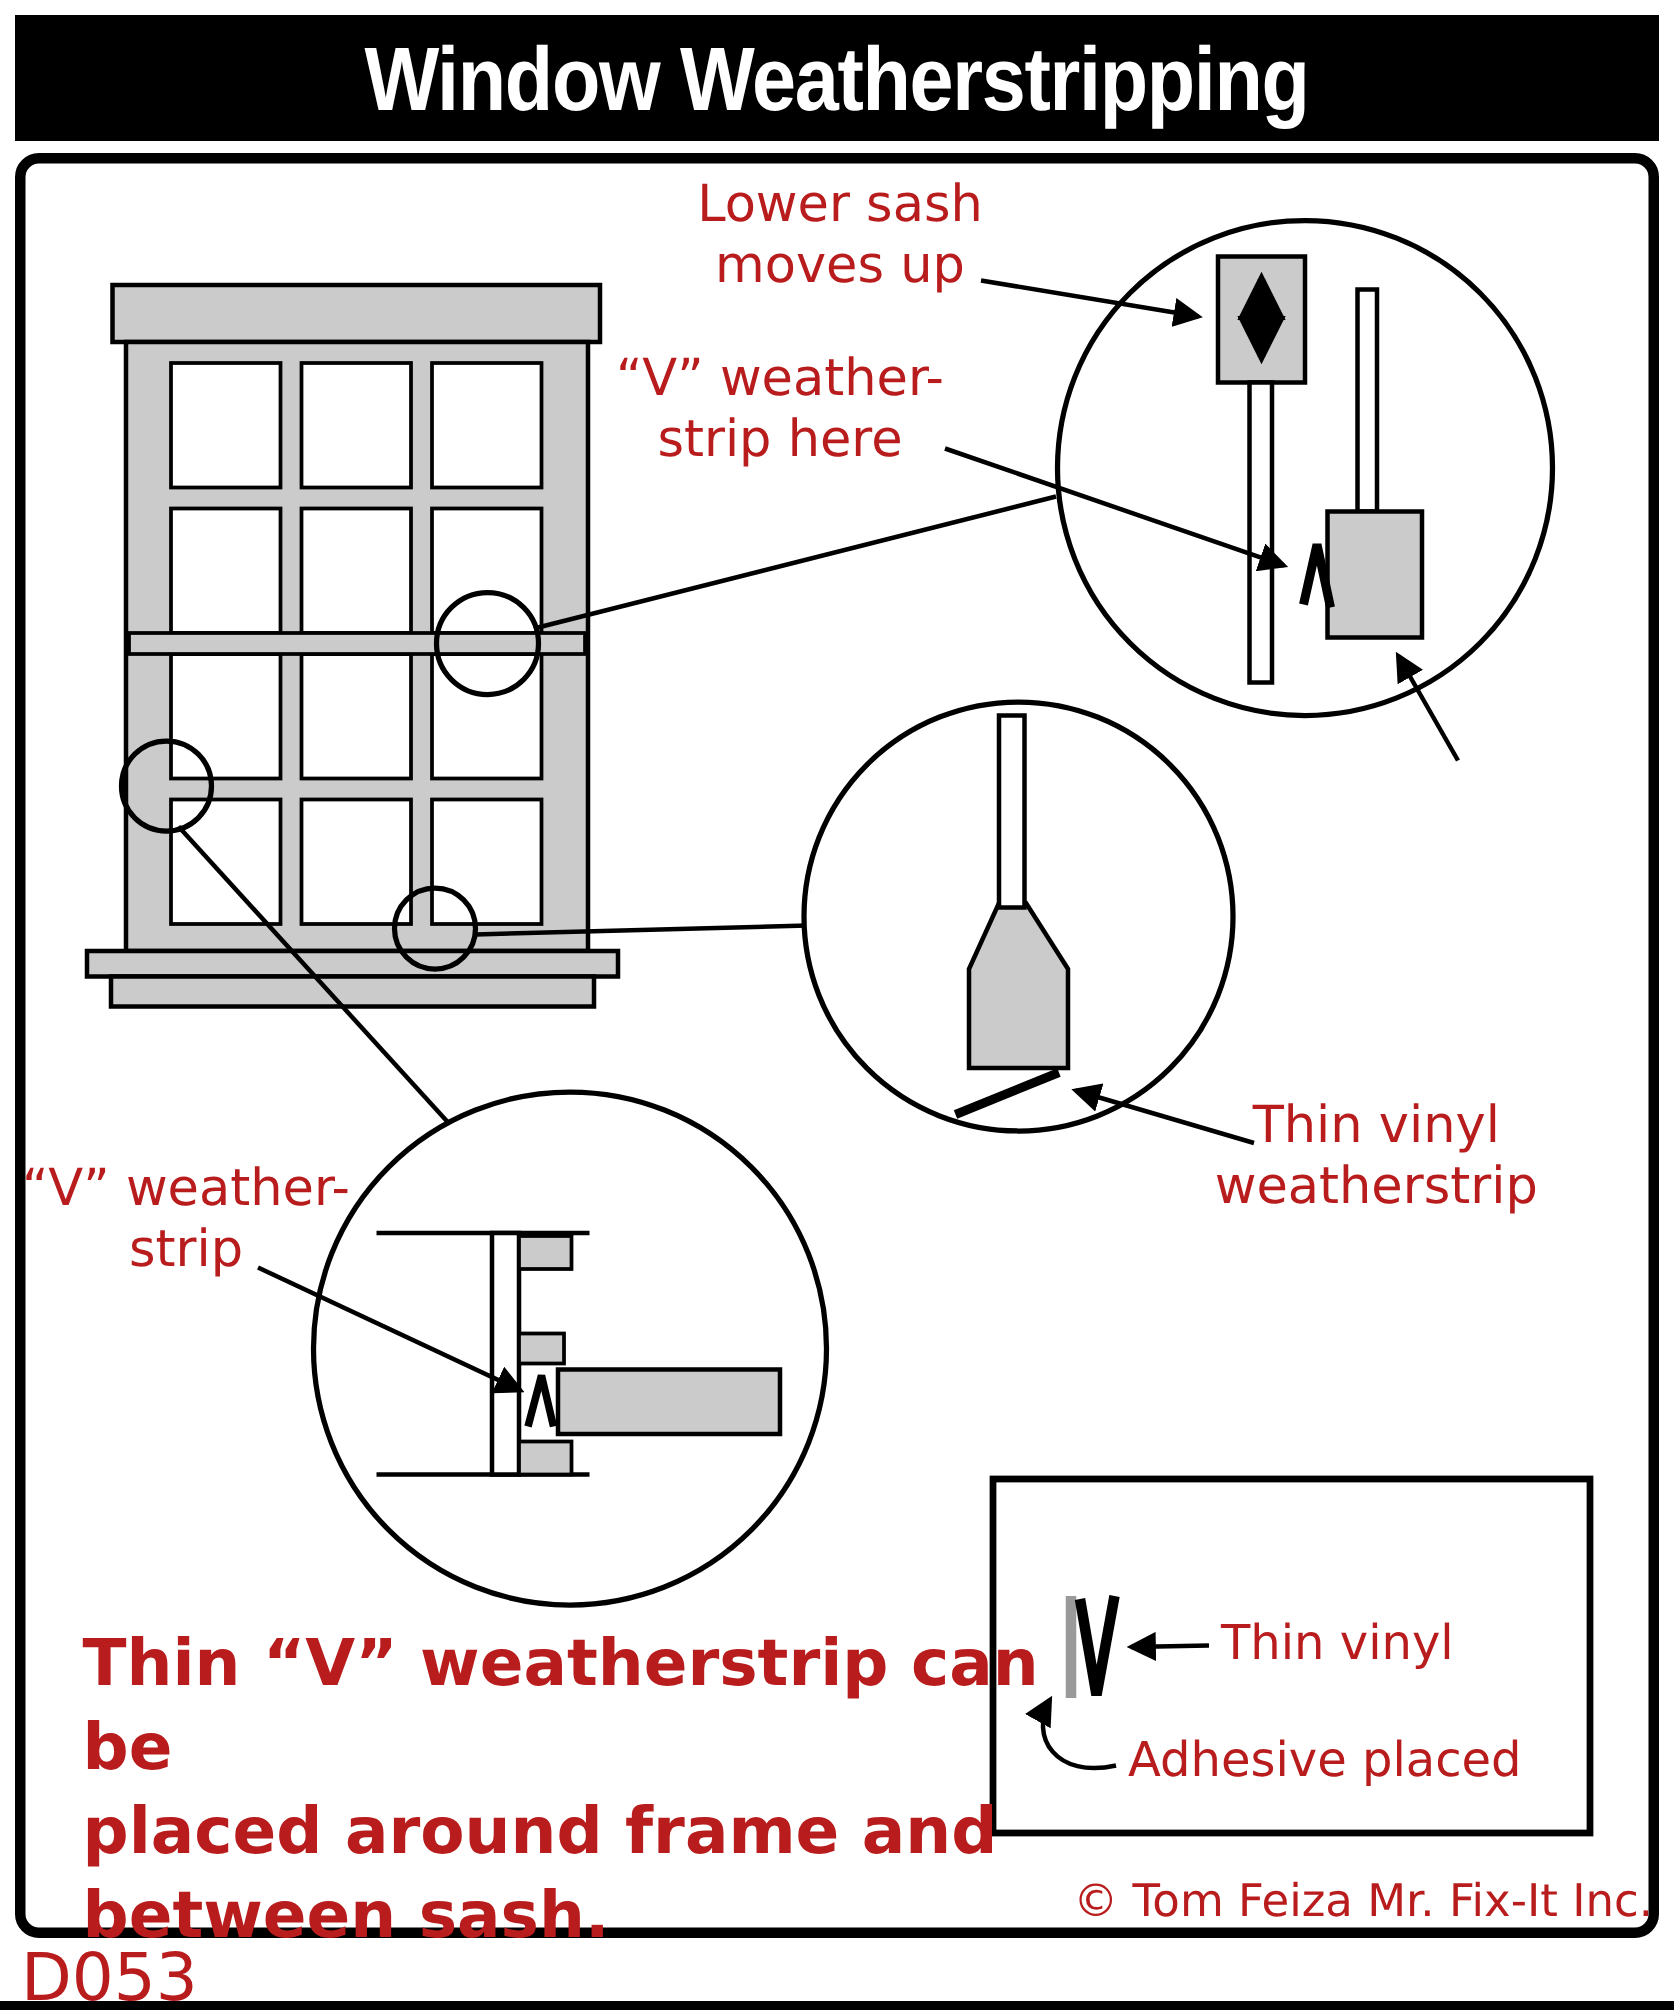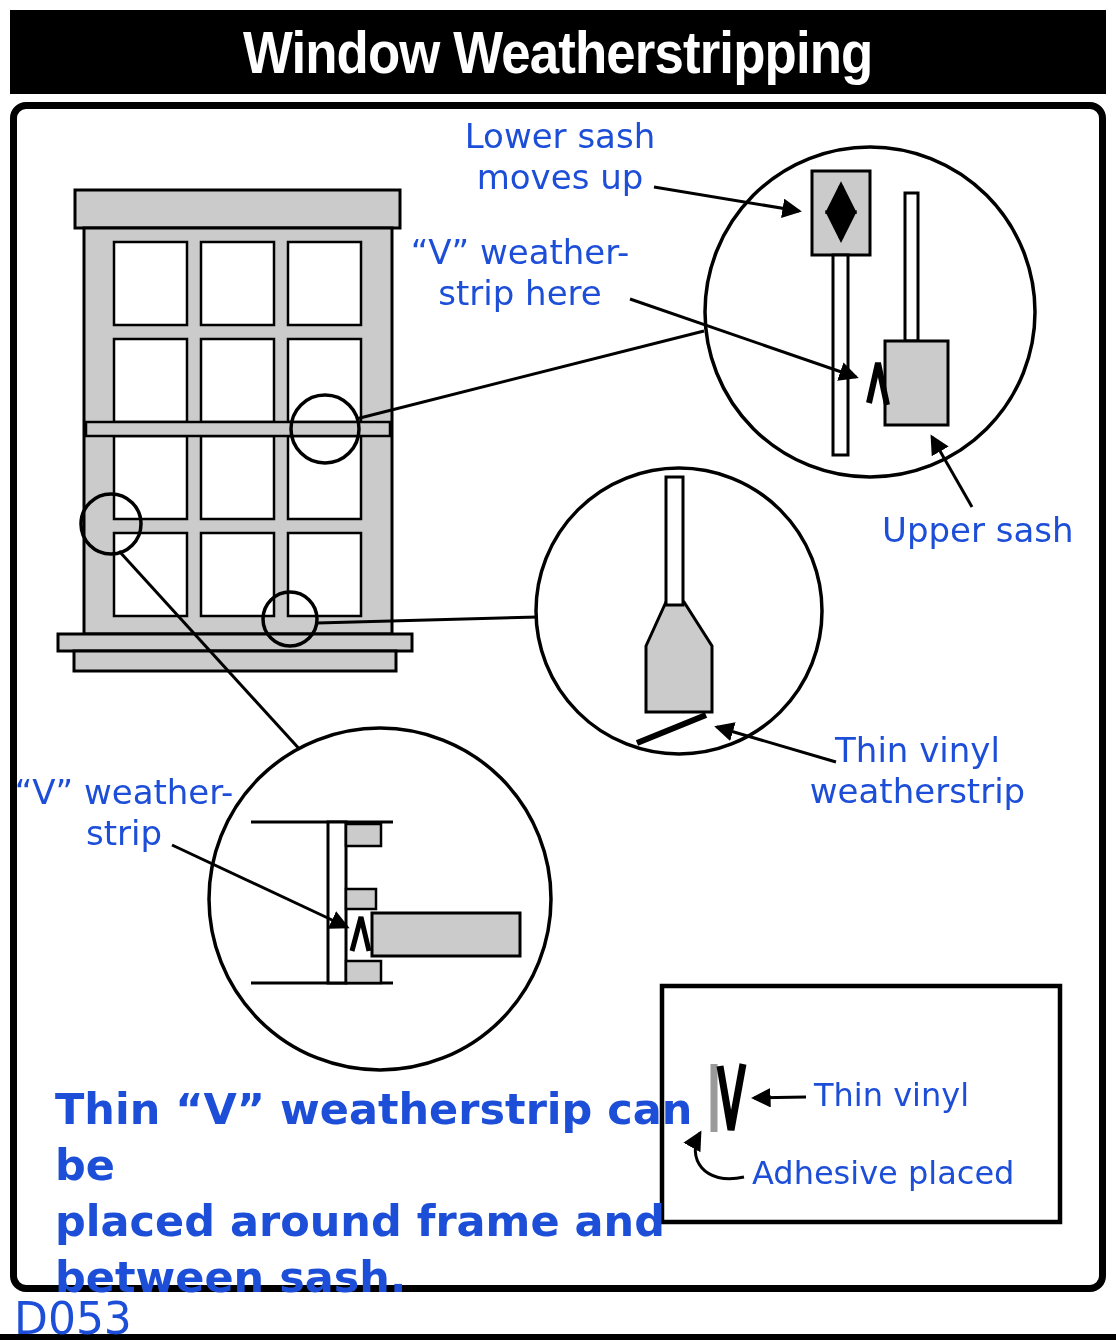--- a/index.html
+++ b/index.html
@@ -40,21 +40,21 @@
   svg.overlay {
     position: absolute;
     left: 0; top: 0;
     width: 1116px; height: 1340px;
   }
   .lbl {
     position: absolute;
     white-space: pre-line;
     font-size: 34px;
     line-height: 1.22;
-    color: #1d4ed8;
+    color: #b91c1c;
   }
   .center { text-align: center; }
   .note { font-size: 43px; line-height: 1.3; font-weight: bold; }
   .legend-title { font-size: 37px; }
   .small { font-size: 32px; }
   .copyright { font-size: 30px; text-align: right; }
   .code { font-size: 44px; }
   .gray { fill: #cbcbcb; }
   .wht { fill: #ffffff; }
   .nofill { fill: none; }
@@ -159,33 +159,33 @@
 
     <rect x="0" y="1334" width="1116" height="6" fill="#000"></rect>
   </svg>
 
   <div class="lbl center" style="left:410px; top:116px; width:300px;">Lower sash
 moves up</div>
 
   <div class="lbl center" style="left:370px; top:232px; width:300px;">“V” weather-
 strip here</div>
 
-  <div class="lbl" style="left:882px; top:510px; width:220px;">Upper sash</div>
 
   <div class="lbl center" style="left:790px; top:730px; width:255px;">Thin vinyl
 weatherstrip</div>
 
   <div class="lbl center" style="left:0px; top:772px; width:248px;">“V” weather-
 strip</div>
 
   <div class="lbl note" style="left:55px; top:1082px; width:650px;">Thin “V” weatherstrip can be
 placed around frame and
 between sash.</div>
 
 
   <div class="lbl small" style="left:814px; top:1076px; width:200px;">Thin vinyl</div>
 
   <div class="lbl small" style="left:752px; top:1154px; width:300px;">Adhesive placed</div>
 
+  <div class="lbl copyright" style="left:690px; top:1250px; width:412px;">© Tom Feiza Mr. Fix-It Inc.</div>
 
   <div class="lbl code" style="left:14px; top:1292px; width:220px;">D053</div>
 
 </div>
 
 </body></html>

